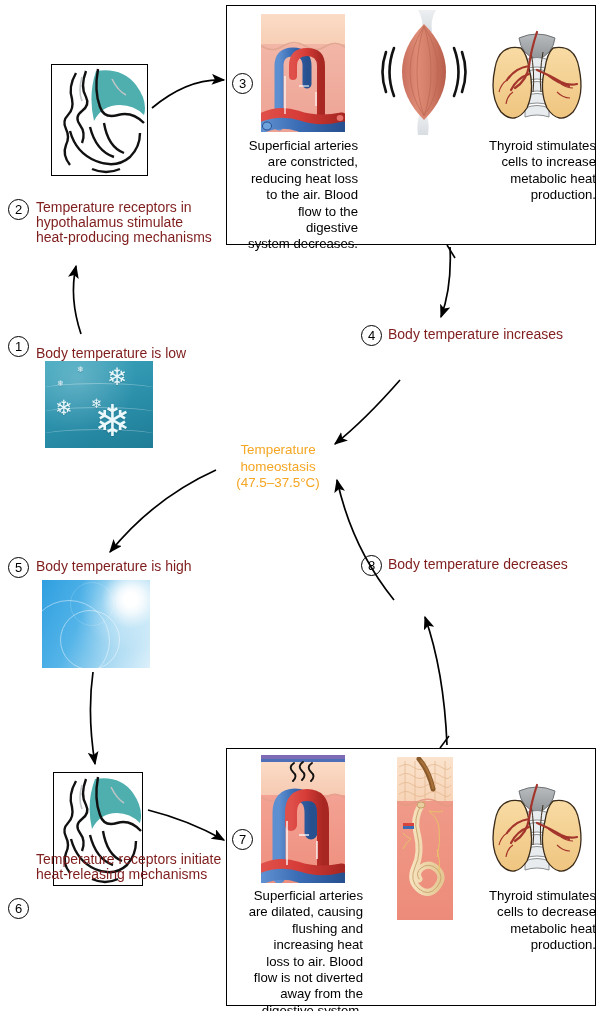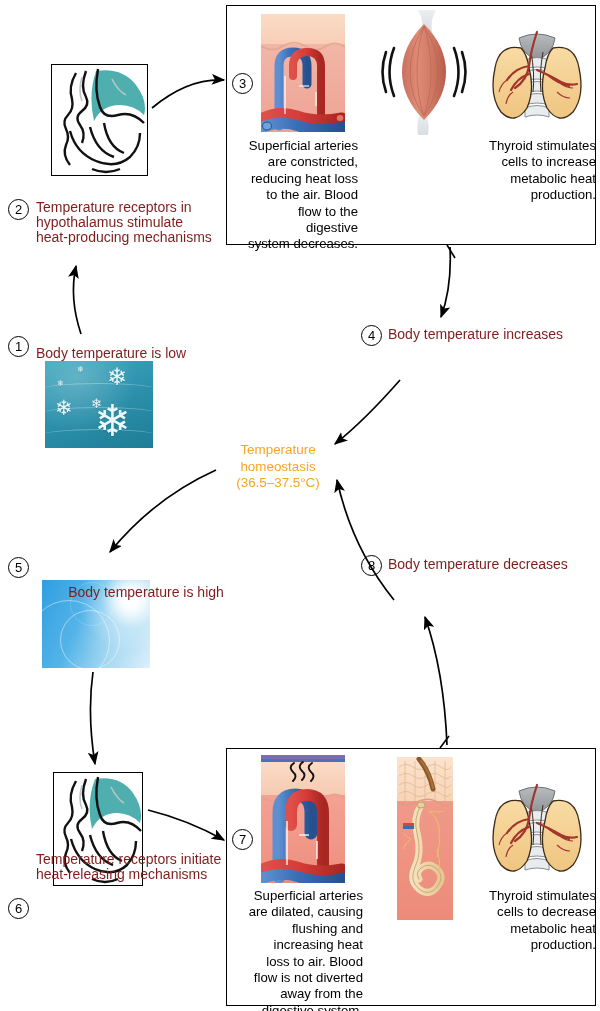--- a/index.html
+++ b/index.html
@@ -410,21 +410,21 @@
     <span class="flake" style="left:46px; top:36px; font-size:13px;">❄</span>
     <span class="flake" style="left:10px; top:36px; font-size:21px;">❄</span>
     <span class="flake" style="left:49px; top:38px; font-size:44px;">❄</span>
     <span class="flake" style="left:32px; top:5px;  font-size:8px;">❄</span>
     <span class="flake" style="left:12px; top:19px; font-size:8px;">❄</span>
   </div>
 
   <div class="stepnum" style="left:8px; top:557px;">
     <span>5</span>
   </div>
-  <div class="caption" style="left:36px; top:585px; width:220px;text-align:center;">Body temperature is high</div>
+  <div class="caption" style="left:36px; top:559px; width:220px;">Body temperature is high</div>
 
   <div class="pic" id="sun-image" style="left:42px; top:580px; width:108px; height:88px;">
     <div class="lensring" style="left:18px; top:30px; width:60px; height:60px;"></div>
     <div class="lensring" style="left:-14px; top:20px; width:82px; height:82px;"></div>
     <div class="lensring" style="left:28px; top:2px; width:44px; height:44px; opacity:.35;"></div>
   </div>
 
   <div class="pic brainbox" style="left:53px; top:772px; width:90px; height:114px;">
     <svg width="90" height="114" viewBox="0 0 90 114">
       <rect x="0" y="0" width="90" height="114" fill="#fff"></rect>
@@ -456,21 +456,21 @@
   </div>
   <div class="caption" style="left:388px; top:327px; width:220px;">Body temperature increases</div>
 
   <div class="stepnum" style="left:361px; top:555px;">
     <span>8</span>
   </div>
   <div class="caption" style="left:388px; top:557px; width:220px;">Body temperature decreases</div>
 
   <div id="homeostasis-label" style="left:224px; top:442px; width:108px;">Temperature
 homeostasis
-(36.5–37.5°C)</div>
+(47.5–37.5°C)</div>
 
   <svg id="arrows" width="600" height="1011" viewBox="0 0 600 1011">
     <defs>
       <marker id="ah" markerWidth="9" markerHeight="9" refX="7.2" refY="3.2" orient="auto" markerUnits="strokeWidth">
         <path d="M0,0 L8,3.2 L0,6.4 L1.8,3.2 z" fill="#000"></path>
       </marker>
     </defs>
     <g fill="none" stroke="#000" stroke-width="1.7" marker-end="url(#ah)">
 
       <path d="M81 334 q-12 -36 -5 -68"></path>

